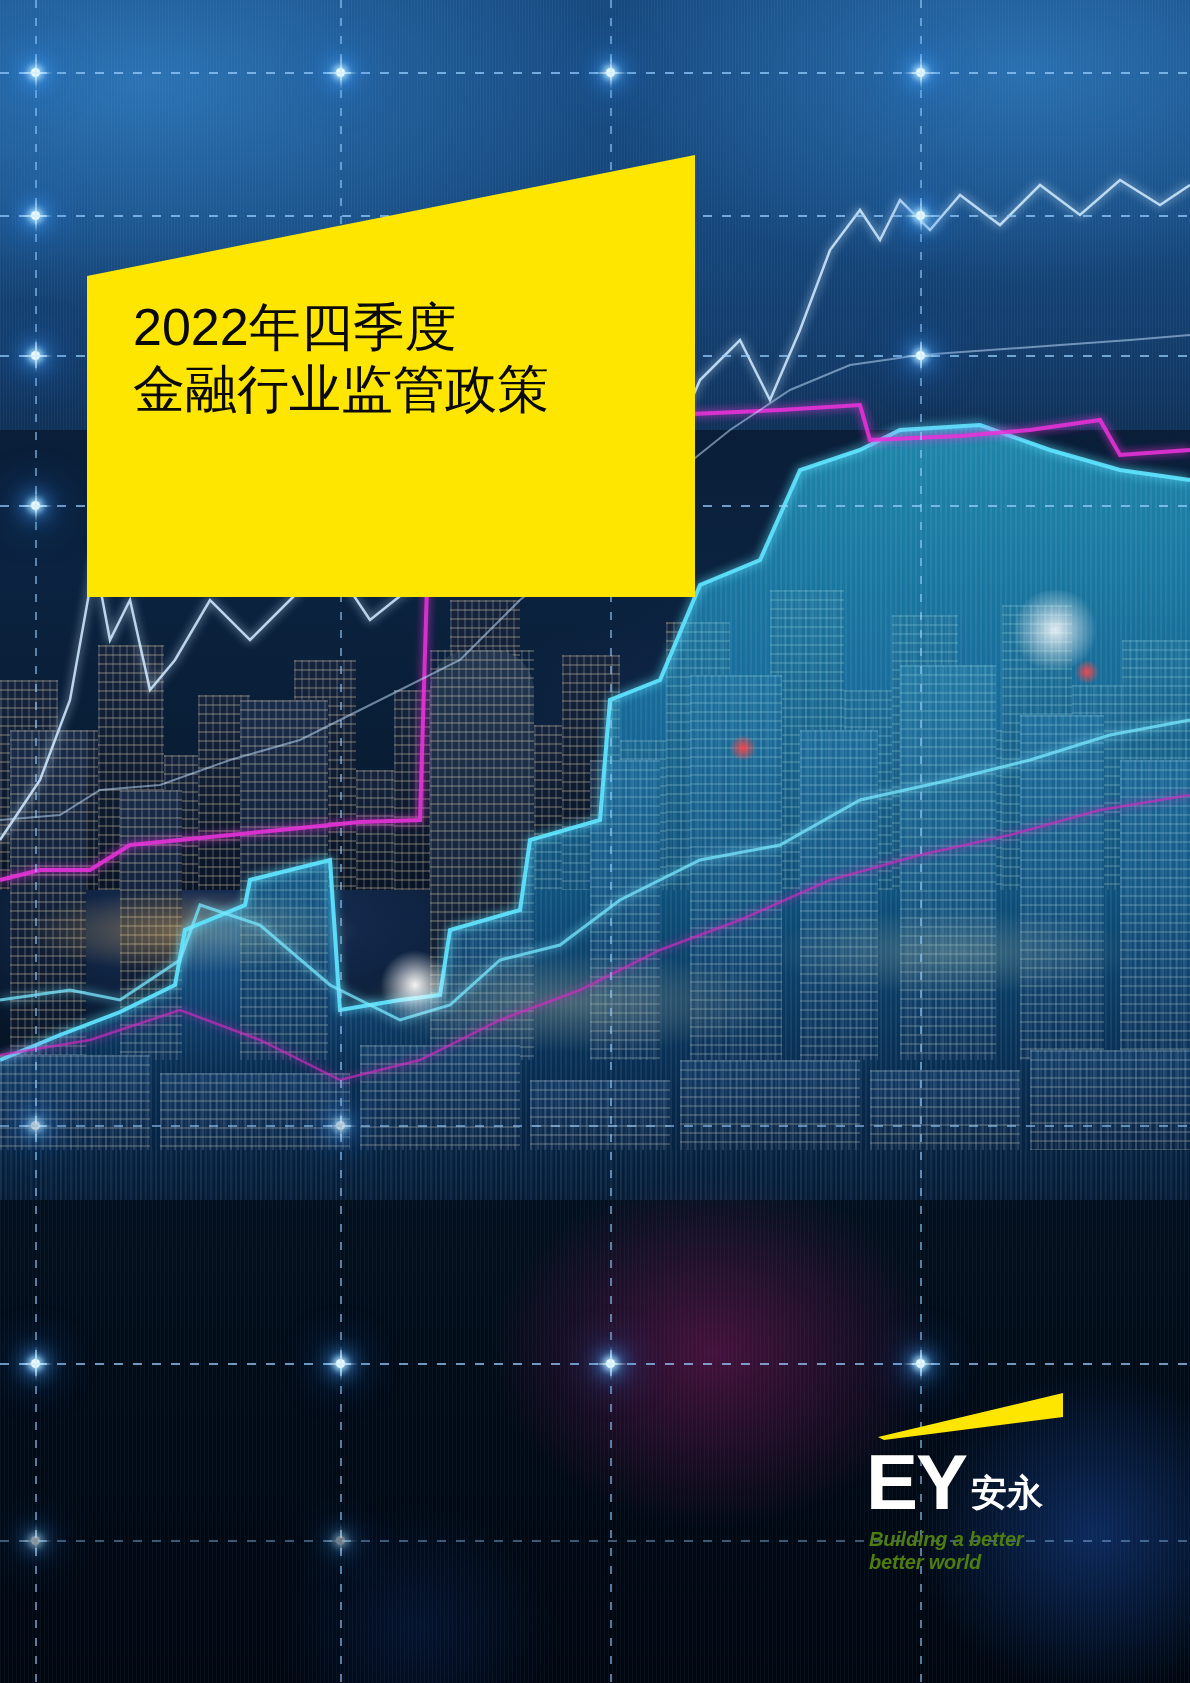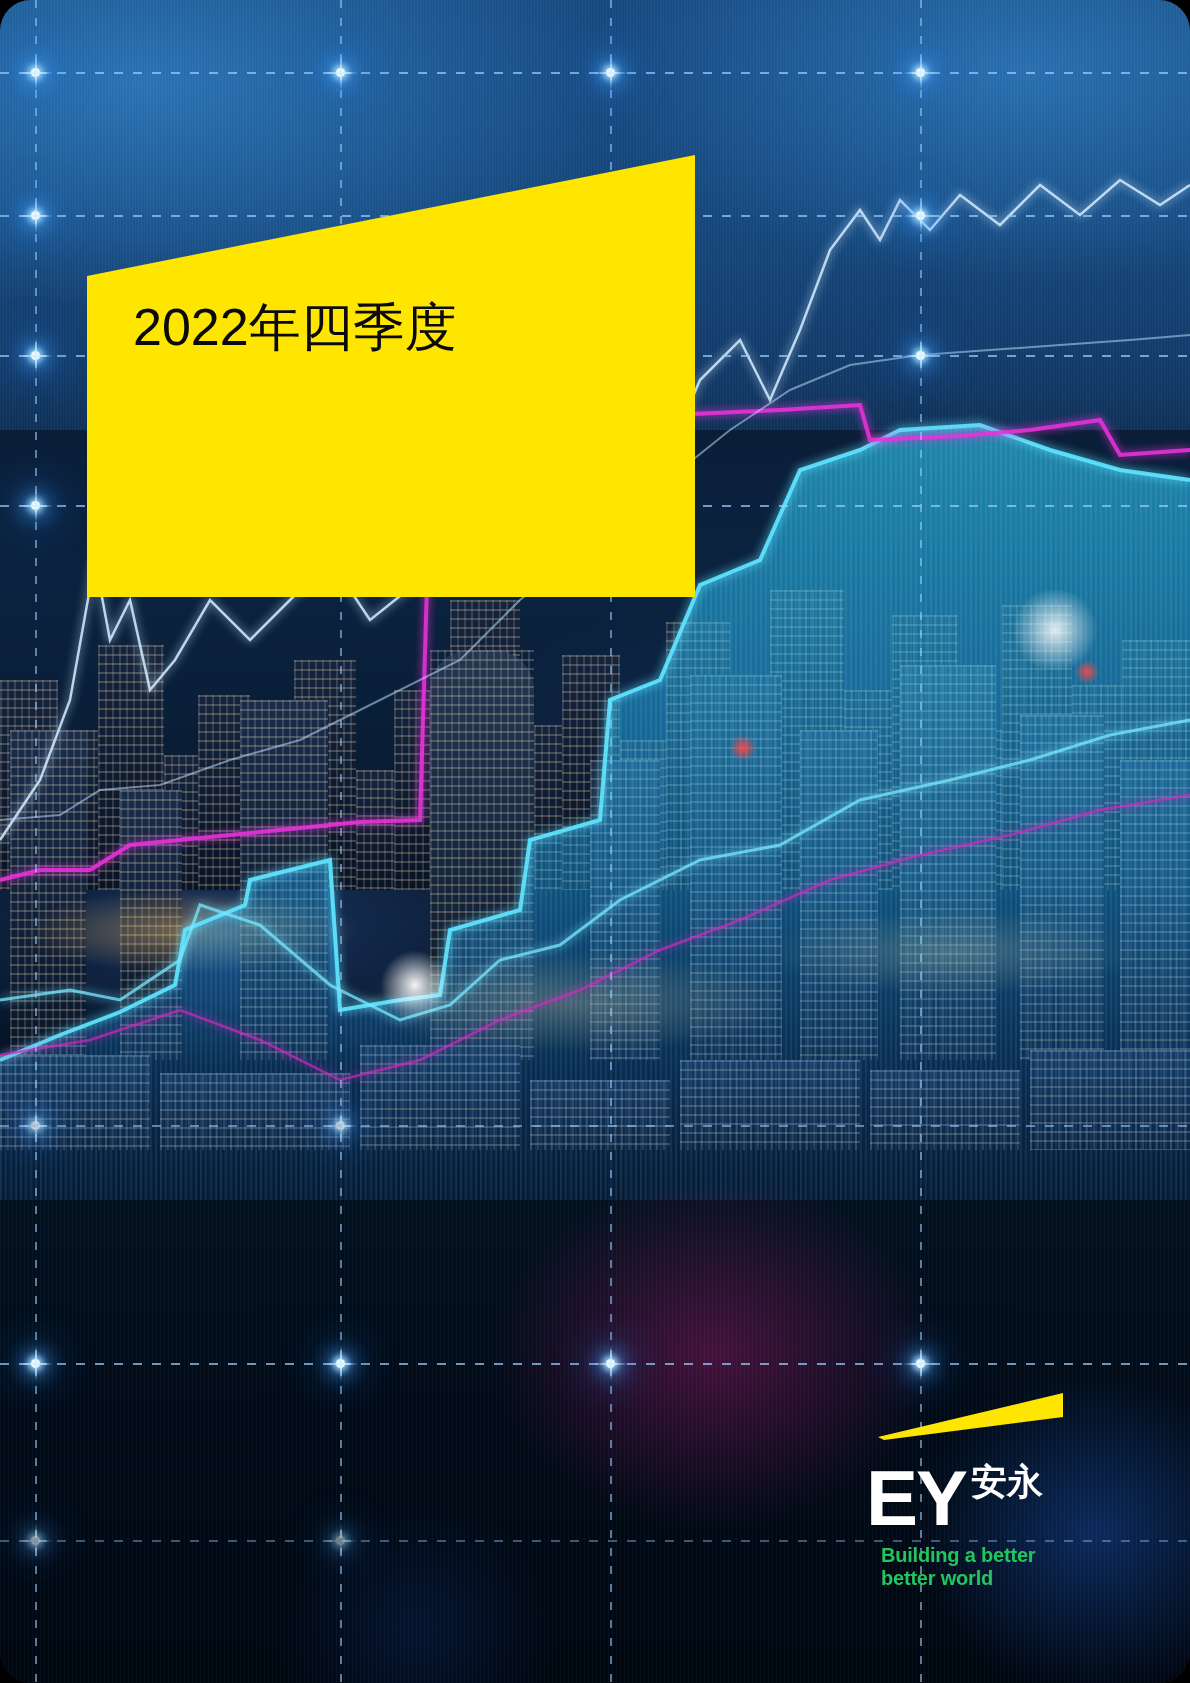--- a/index.html
+++ b/index.html
@@ -7,21 +7,20 @@
   html,body { background:#000; }
   body {
     font-family:"Liberation Sans","DejaVu Sans",sans-serif;
   }
   .page {
     position:relative;
     width:1190px;
     height:1683px;
     overflow:hidden;
     background:#040d1a;
-    border-radius:31px;
   }
 
   
   .bg { position:absolute; inset:0; overflow:hidden; }
 
   
   .sky {
     position:absolute; left:0; top:0; width:100%; height:600px;
     background:
       radial-gradient(ellipse 700px 320px at 12% 14%, rgba(60,150,225,.55) 0%, rgba(30,90,160,0) 70%),
@@ -120,35 +119,36 @@
   }
   .title-line {
     font-size:52px; line-height:62px; color:#0a0a0a;
     letter-spacing:0px; font-weight:400; white-space:nowrap;
   }
 
   
   .ey-logo { position:absolute; left:866px; top:1393px; width:300px; }
   .ey-beam { position:relative; width:185px; height:48px; margin-left:12px; }
   .ey-beam svg { display:block; width:185px; height:48px; }
-  .ey-word { display:flex; margin-top:20px; }
+  .ey-word { display:flex; align-items:flex-end; margin-top:4px; }
   .ey-ey {
     font-size:78px; line-height:74px; font-weight:bold; color:#fff;
     letter-spacing:-2px;
     text-shadow:0 0 2px rgba(0,0,0,.55);
   }
   .ey-cn {
     font-size:36px; line-height:42px; color:#fff; font-weight:bold;
     margin-left:5px; margin-bottom:5px;
     font-family:"DejaVu Sans",sans-serif;
   }
   .ey-tag {
-    margin-top:9px; margin-left:15px;
-    font-size:20px; line-height:23px; font-weight:bold; color:#22c55e;
+    margin-top:9px; margin-left:3px;
+    font-size:20px; line-height:23px; font-weight:bold; color:#4d7c0f;
     letter-spacing:-.2px;
+    font-style:italic;
   }
 </style>
 </head>
 <body>
 
 <div class="page">
 
   <div class="bg">
     <div class="sky"></div>
     <div class="citybase"></div>
@@ -323,20 +323,21 @@
   </div>
 
   <div class="banner">
     <svg viewBox="0 0 1190 1683" preserveAspectRatio="none">
       <polygon points="87,276 695,155 695,597 87,597" fill="#FFE600"></polygon>
     </svg>
   </div>
 
   <div class="title-block">
     <div class="title-line">2022年四季度</div>
+    <div class="title-line">金融行业监管政策</div>
   </div>
 
   <div class="ey-logo">
     <div class="ey-beam">
       <svg viewBox="0 0 185 48">
         <polygon points="0,44 185,0 185,24 6,47" fill="#FFE600"></polygon>
       </svg>
     </div>
     <div class="ey-word">
       <span class="ey-ey">EY</span>

